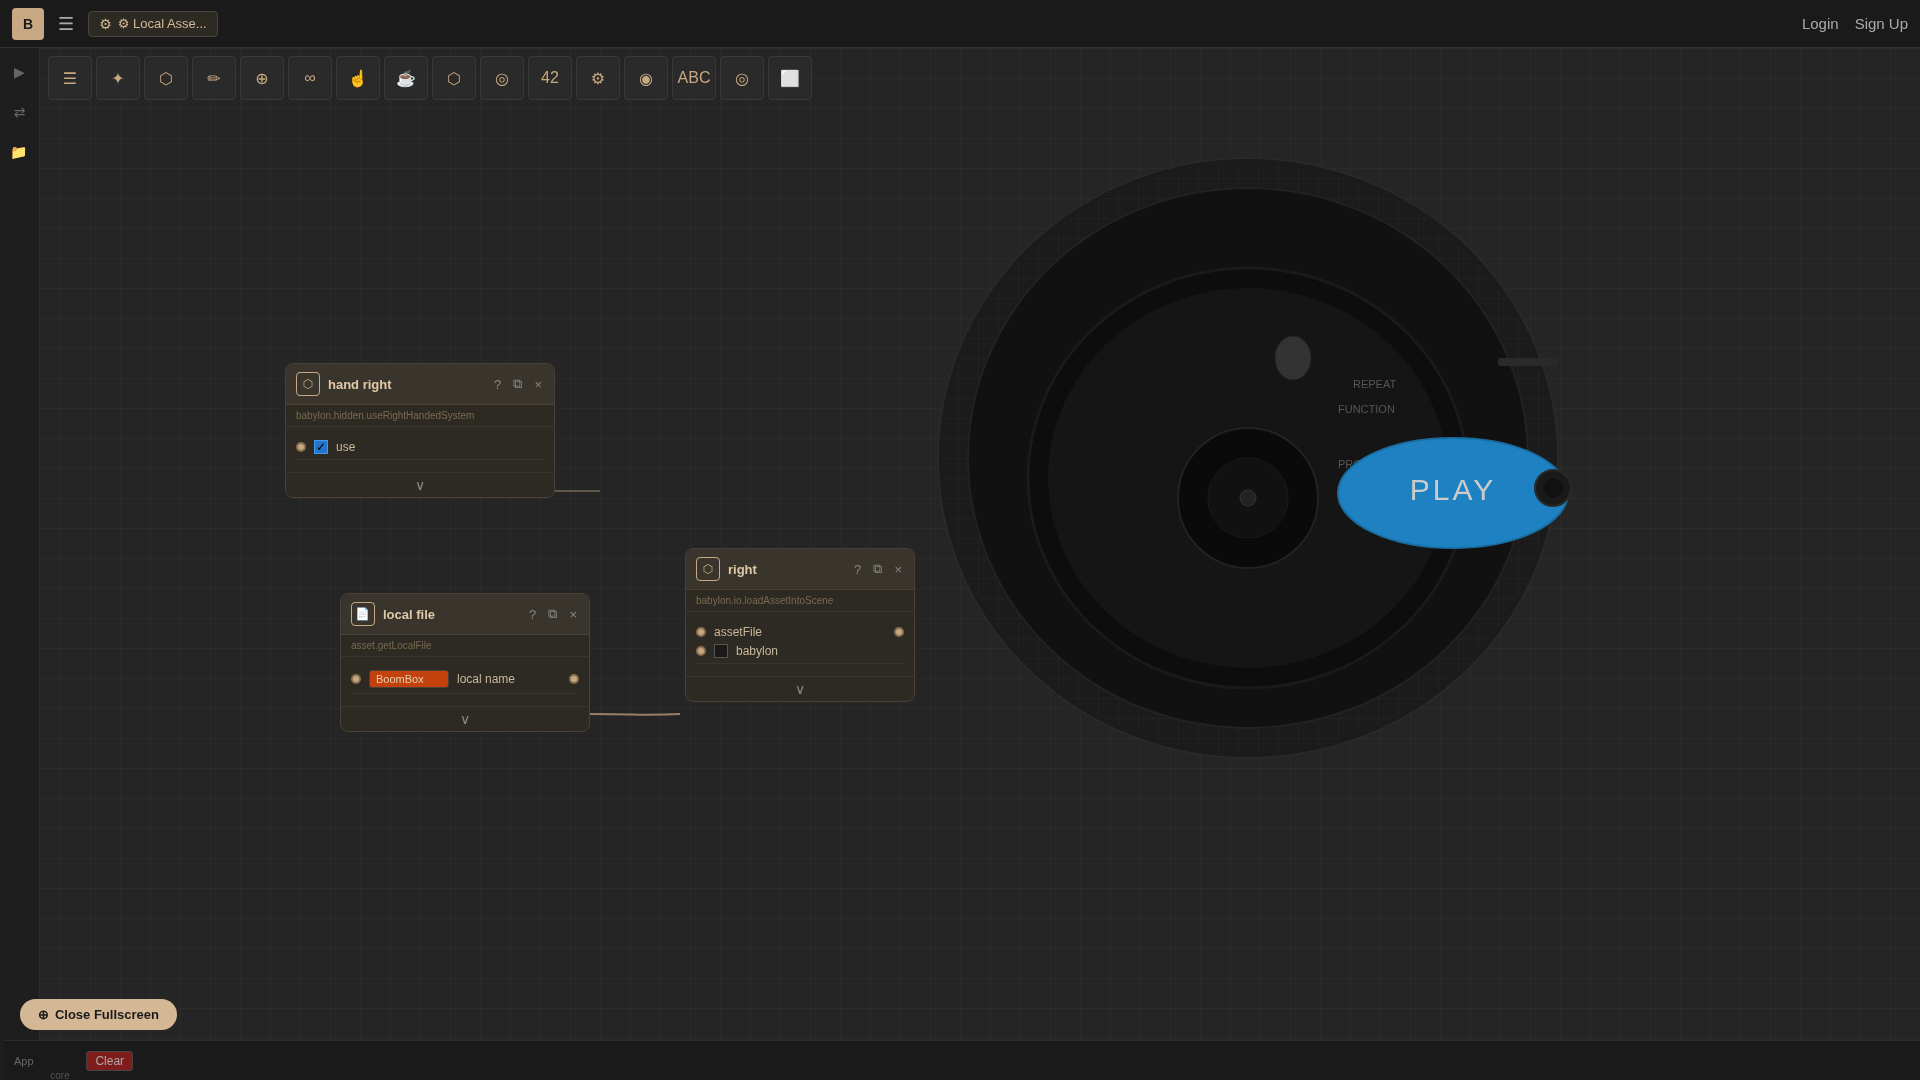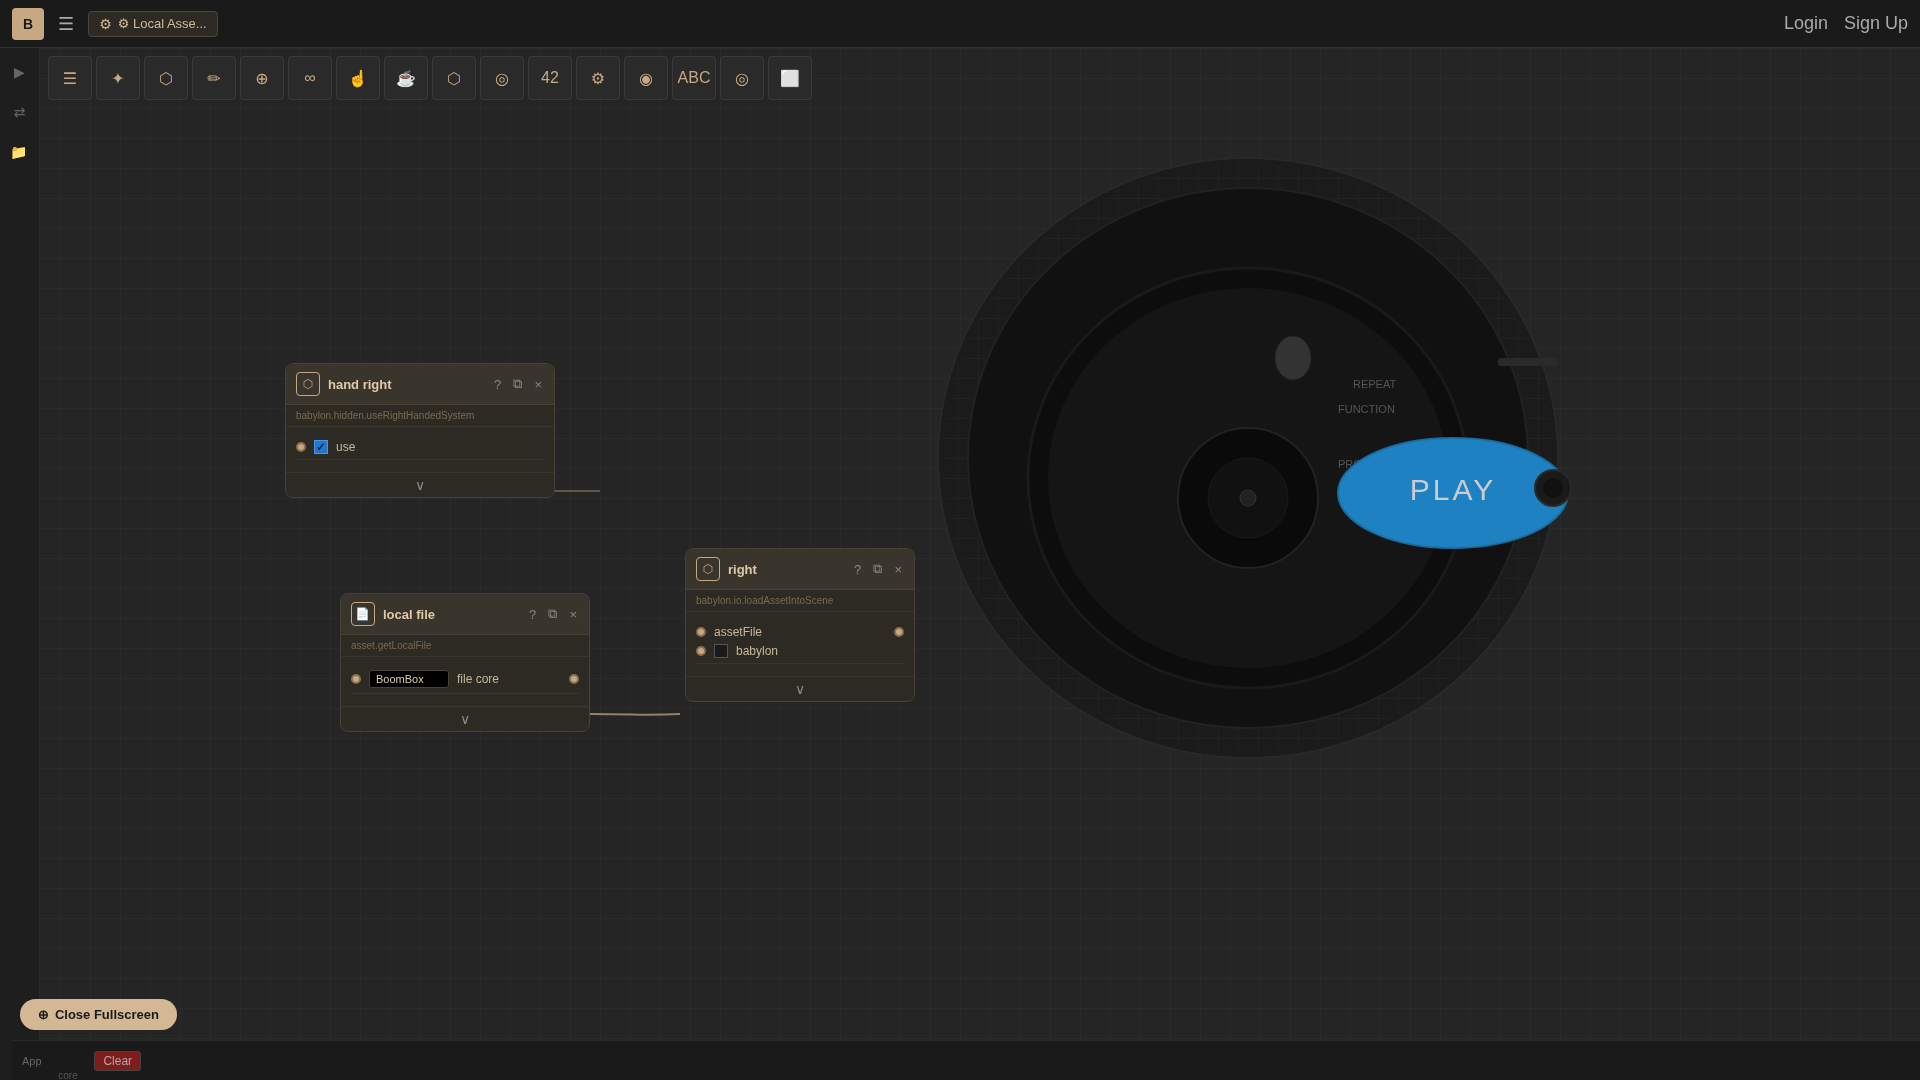--- a/index.html
+++ b/index.html
@@ -46,21 +46,21 @@
       display: flex; align-items: center; gap: 6px;
       cursor: pointer;
     }
     .asset-tab .gear { font-size: 14px; }
 
     .topbar-right {
       margin-left: auto;
       display: flex; gap: 16px; align-items: center;
     }
     .topbar-right a {
-      color: #aaa; text-decoration: none; font-size: 18px; cursor: pointer;
+      color: #aaa; text-decoration: none; font-size: 15px; cursor: pointer;
     }
 
     
     #toolbar {
       position: absolute;
       top: 48px; left: 40px;
       display: flex;
       gap: 4px;
       padding: 8px;
       z-index: 50;
@@ -111,21 +111,21 @@
     .sidebar-icon {
       width: 28px; height: 28px;
       display: flex; align-items: center; justify-content: center;
       color: #666; font-size: 14px; cursor: pointer;
       border-radius: 3px;
     }
 
     
     #bottombar {
       position: absolute;
-      bottom: 0; left: 12px; right: 0;
+      bottom: 0; left: 4px; right: 0;
       height: 40px;
       background: #1a1a1a;
       border-top: 1px solid #2a2a2a;
       display: flex; align-items: center;
       padding: 0 10px;
       gap: 10px;
       z-index: 100;
     }
     .app-label { color: #666; font-size: 11px; }
     .clear-btn {
@@ -233,21 +233,21 @@
     }
     .node-checkbox.unchecked {
       background: #1a1a1a;
       border: 1px solid #555;
     }
     .node-label {
       color: #c8b898;
       font-size: 12px;
     }
     .node-input {
-      background: #000000;
+      background: #c2410c;
       border: 1px solid #4a4035;
       border-radius: 3px;
       color: #e0d0b0;
       font-size: 11px;
       padding: 2px 6px;
       width: 80px;
     }
     .node-expand {
       text-align: center;
       padding: 4px;
@@ -423,21 +423,21 @@
       <span class="node-title">local file</span>
       <button class="node-header-btn">?</button>
       <button class="node-header-btn">⧉</button>
       <button class="node-header-btn">×</button>
     </div>
     <div class="node-subtitle">asset.getLocalFile</div>
     <div class="node-body">
       <div class="node-row">
         <div class="node-connector"></div>
         <input class="node-input" value="BoomBox" style="">
-        <span class="node-label">file core</span>
+        <span class="node-label">local name</span>
         <div class="node-connector-out"></div>
       </div>
       <div class="separator"></div>
     </div>
     <div class="node-expand">∨</div>
   </div>
 
   <div class="node-card" id="node-asset">
     <div class="node-header">
       <div class="node-icon">⬡</div>

